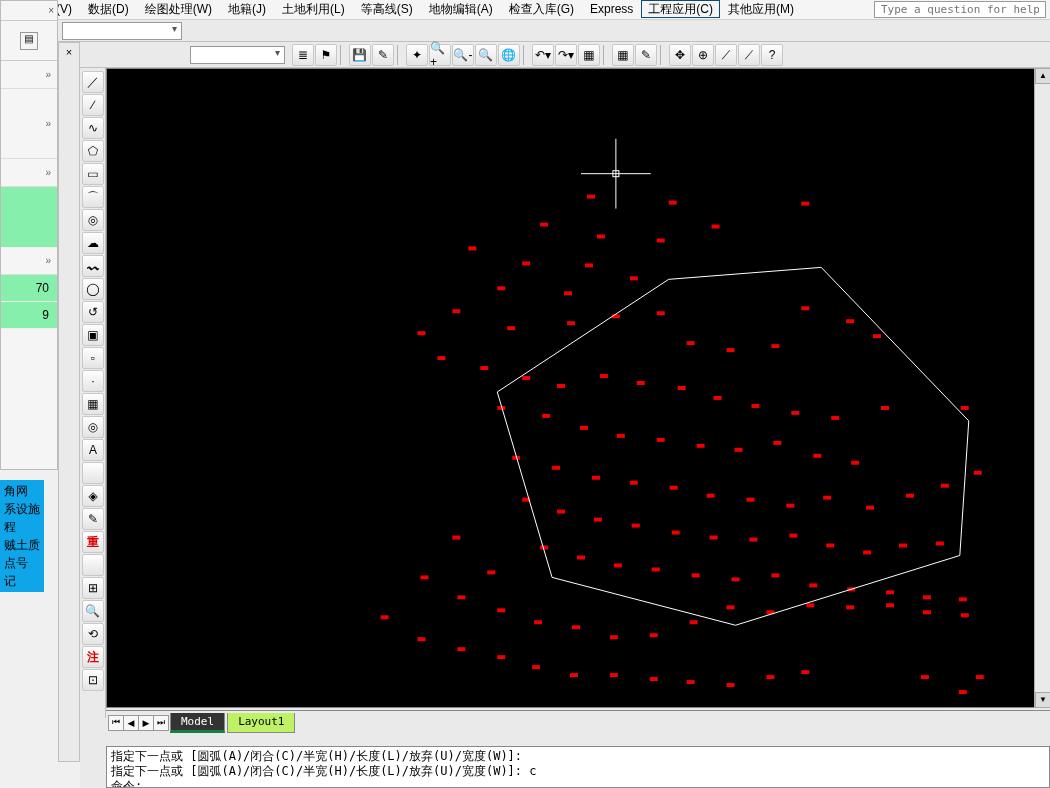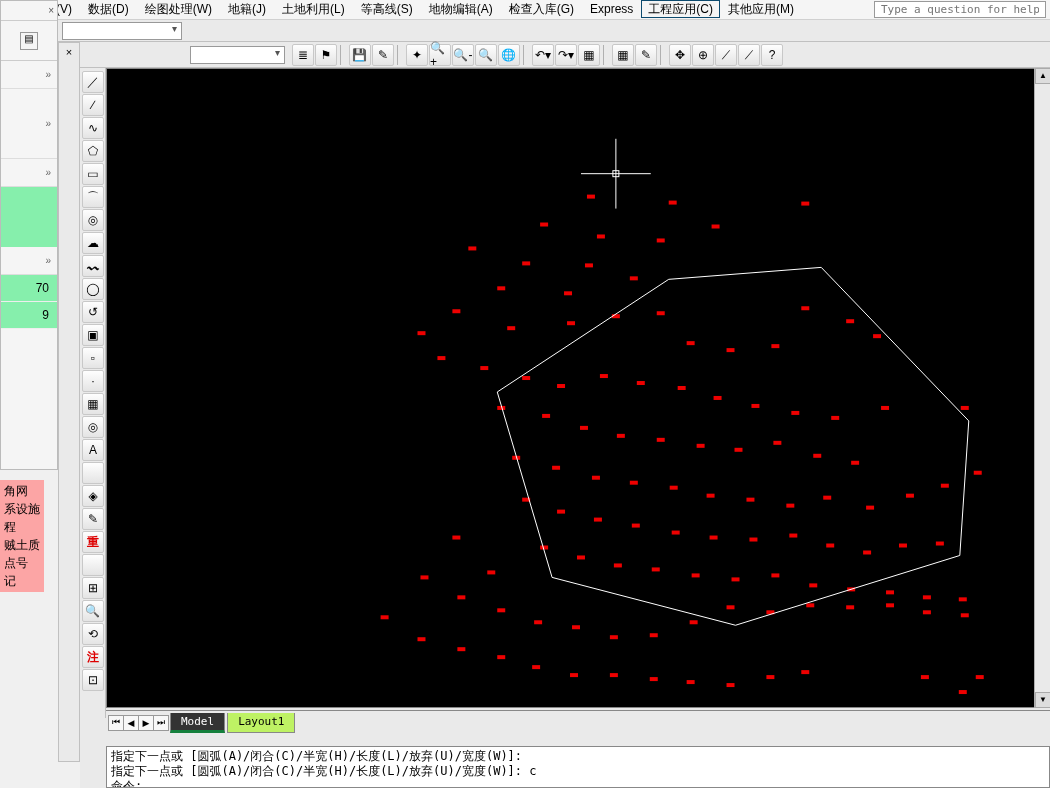--- a/index.html
+++ b/index.html
@@ -10,21 +10,21 @@
 .help-box { margin-left: auto; background: #fff; border: 1px solid #999; padding: 1px 6px; font-family: monospace; font-size: 11px; color: #666; width: 172px; }
 .toolbar-row { height: 22px; background: #eaeaea; border-bottom: 1px solid #c0c0c0; display: flex; align-items: center; padding: 0 4px; }
 .combo { height: 18px; border: 1px solid #999; background: #fff; padding: 0 18px 0 4px; position: relative; min-width: 120px; }
 .combo::after { content: "▾"; position: absolute; right: 4px; top: 0; font-size: 10px; color: #555; }
 .left-panel { position: absolute; left: 0; top: 0; width: 58px; height: 470px; background: #f5f5f5; border: 1px solid #bbb; z-index: 10; }
 .lp-hdr { height: 20px; border-bottom: 1px solid #ccc; display: flex; justify-content: flex-end; align-items: center; padding: 0 3px; font-size: 10px; color: #555; }
 .lp-sec { height: 28px; border-bottom: 1px solid #ddd; display: flex; justify-content: flex-end; align-items: center; padding: 0 6px; }
 .lp-chev { font-size: 10px; color: #666; }
 .lp-body { background: #86efac; }
 .lp-val { padding: 6px 8px; text-align: right; border-bottom: 1px solid #eee; }
-.txtlist { position: absolute; left: 0; top: 480px; font-size: 12px; line-height: 18px; background: #fca5a5; padding: 2px 4px; }
+.txtlist { position: absolute; left: 0; top: 480px; font-size: 12px; line-height: 18px; background: #0ea5e9; padding: 2px 4px; }
 .txtlist div { white-space: nowrap; }
 .side-narrow { position: absolute; left: 58px; top: 42px; width: 22px; background: #eaeaea; border: 1px solid #c0c0c0; height: 720px; text-align: center; }
 .side-narrow .ic { height: 18px; line-height: 18px; font-size: 11px; }
 .main-area { position: absolute; left: 80px; top: 42px; width: 970px; height: 746px; background: #eaeaea; }
 .second-toolbar { height: 26px; background: #eaeaea; border-bottom: 1px solid #c0c0c0; display: flex; align-items: center; padding-left: 110px; gap: 1px; }
 .tb-btn { width: 22px; height: 22px; border: 1px solid #c8c8c8; background: linear-gradient(#fefefe,#e4e4e4); border-radius: 2px; display: flex; align-items: center; justify-content: center; font-size: 12px; cursor: pointer; }
 .tb-sep { width: 6px; height: 20px; border-left: 1px solid #b0b0b0; margin: 0 2px; }
 .draw-toolbar { position: absolute; left: 0; top: 26px; width: 26px; background: #eaeaea; border-right: 1px solid #c0c0c0; height: 650px; padding-top: 2px; }
 .dt-btn { width: 22px; height: 22px; margin: 1px 2px; border: 1px solid #c8c8c8; background: linear-gradient(#fefefe,#e4e4e4); border-radius: 2px; display: flex; align-items: center; justify-content: center; font-size: 12px; cursor: pointer; }
 .dt-btn.red { color: #d00; font-weight: bold; font-family: SimSun; }

